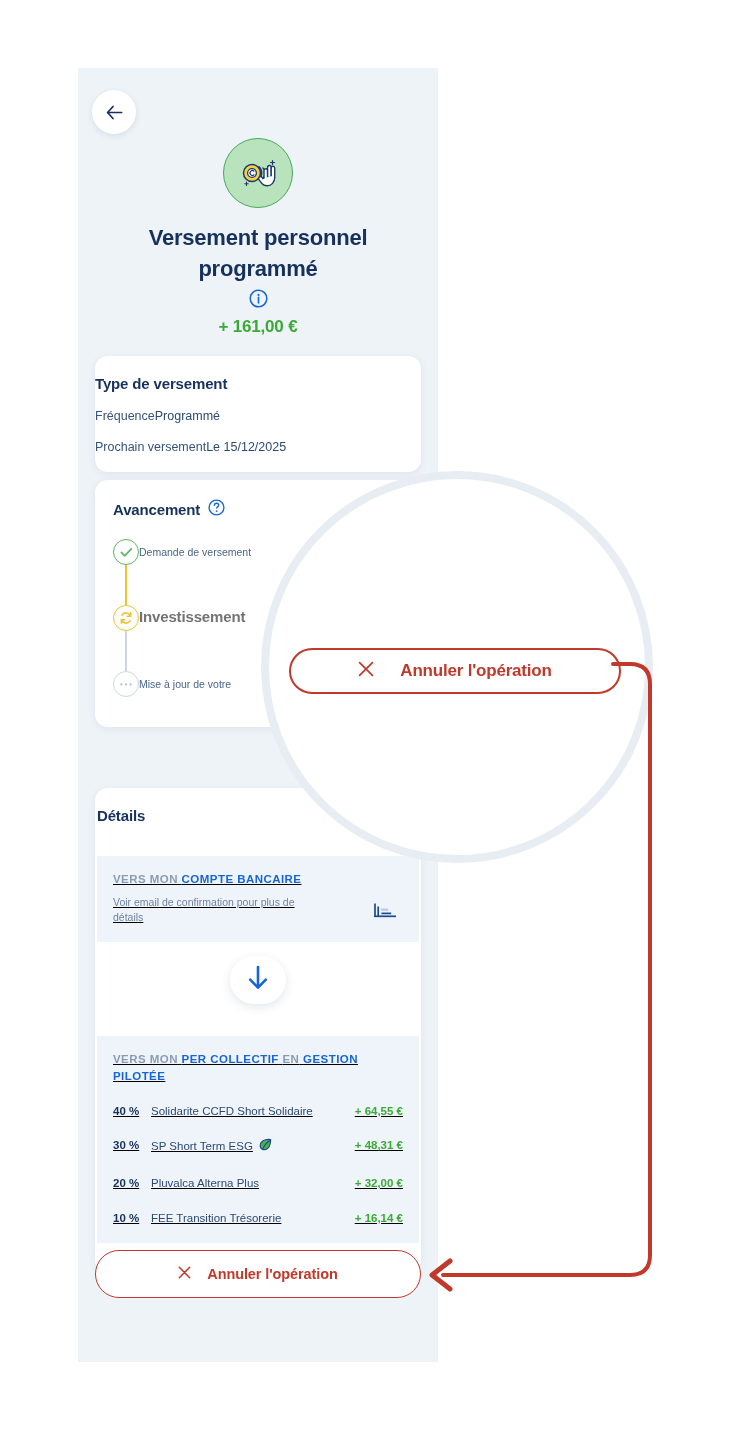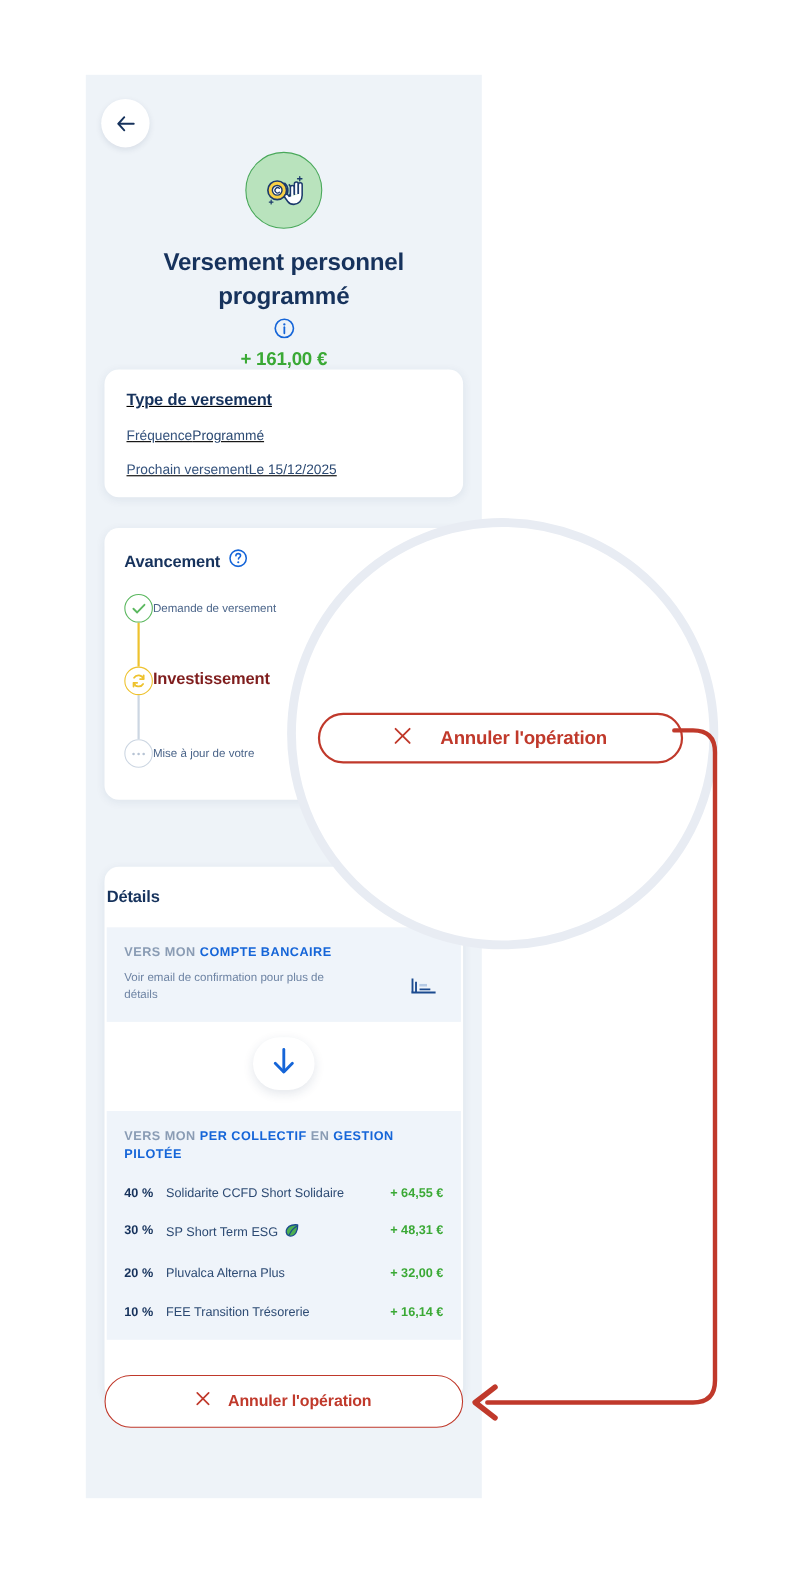--- a/index.html
+++ b/index.html
@@ -96,21 +96,21 @@
     box-shadow: 0 2px 9px rgba(22,50,92,.075);
   }
   .card-title {
     font-size: 15px;
     font-weight: 700;
     color: #16325c;
     letter-spacing: -.15px;
   }
 
   
-  #card-type { top: 268px; padding: 19px 20px 18px; text-decoration: underline; }
+  #card-type { top: 288px; padding: 19px 0 18px; }
   .kv {
     display: flex;
     justify-content: flex-start;
     align-items: baseline;
     margin-top: 17px;
     font-size: 12.5px;
     color: #2c4a73;
   }
   .kv .k { color: #35537d; }
   .kv .v { color: #2c4a73; }
@@ -144,33 +144,34 @@
   .connector.c2 { background: #ccd6e2; }
   .step-label {
     font-size: 10.5px;
     color: #4a6489;
     line-height: 1.35;
     padding-top: 6px;
   }
   .step-label.strong {
     font-size: 15px;
     font-weight: 700;
-    color: #7f1d1d;
+    color: #737373;
     padding-top: 2px;
     letter-spacing: -.15px;
   }
 
   
   #card-details { top: 720px; height: 485px; padding: 19px 2px 20px; }
   .sub-block {
-    margin-top: 19px;
+    margin-top: 32px;
     background: #eff4fa;
     border-radius: 0;
     padding: 15px 16px 16px;
     position: relative;
+    text-decoration: underline;
   }
   .sub-head {
     font-size: 11.5px;
     font-weight: 700;
     letter-spacing: .45px;
     color: #8a9cb4;
     line-height: 1.45;
   }
   .sub-head .hl { color: #1565d8; }
   .sub-note {

